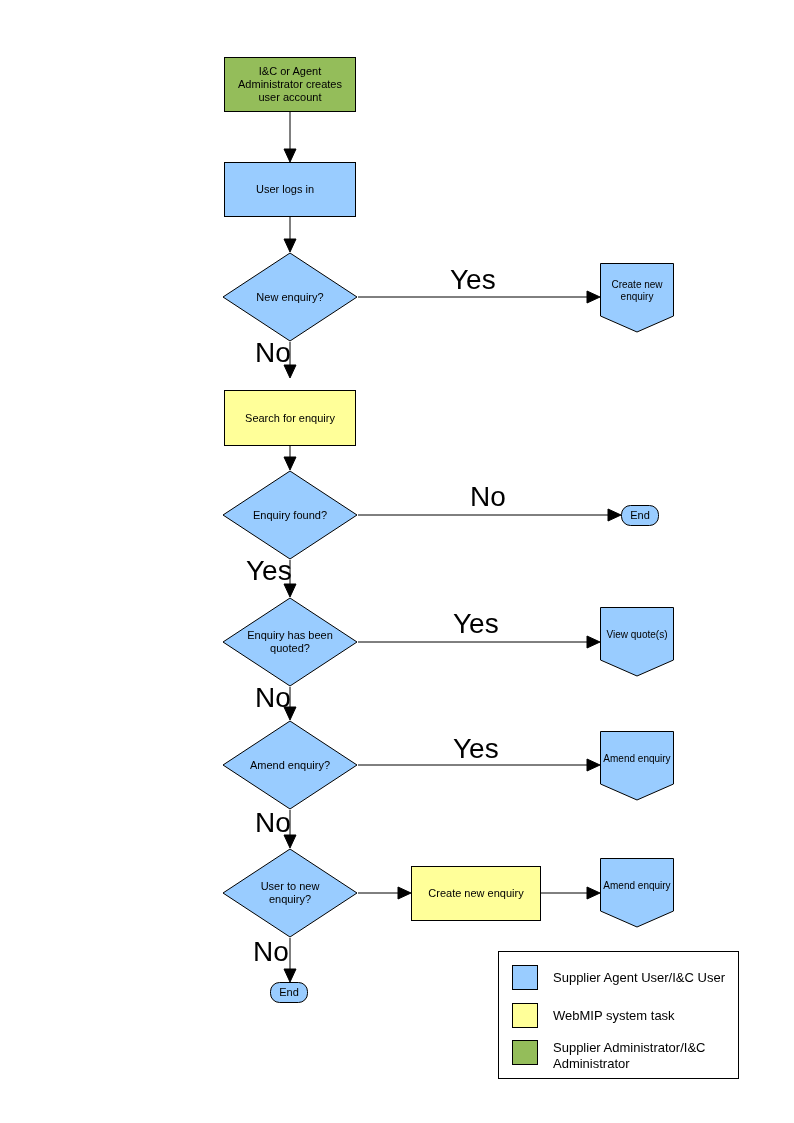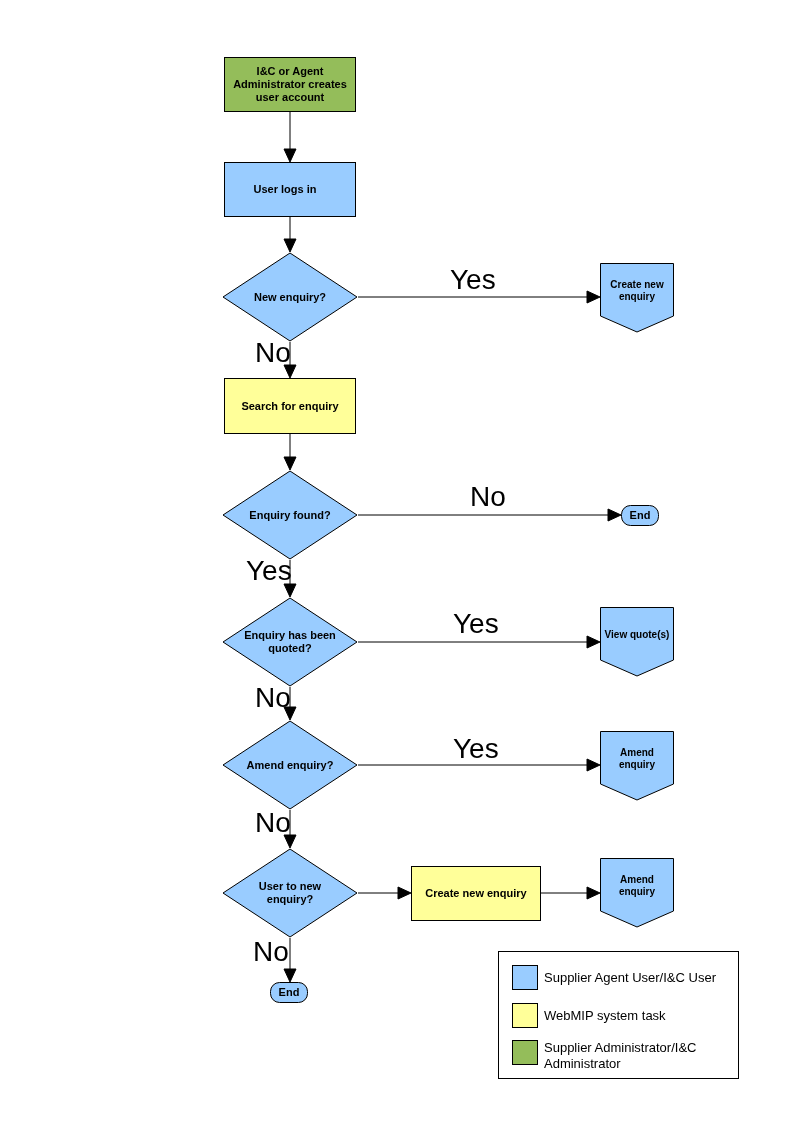--- a/index.html
+++ b/index.html
@@ -1,29 +1,29 @@
 <!DOCTYPE html>
 <html><head>
 <meta charset="utf-8">
 <style>
   html,body{margin:0;padding:0;background:#fff;}
   .page{position:relative;width:794px;height:1123px;background:#ffffff;overflow:hidden;
         font-family:"Liberation Sans", sans-serif;color:#000;}
   .connectors{position:absolute;left:0;top:0;pointer-events:none;}
-  .node{position:absolute;display:flex;align-items:center;justify-content:center;text-align:center;font-weight:bold;}
+  .node{position:absolute;display:flex;align-items:center;justify-content:center;text-align:center;}
   .node svg{position:absolute;left:0;top:0;}
   .node-label{position:relative;font-size:11px;line-height:13px;z-index:2;}
   .box-label{max-width:126px;}
   .diamond-label{max-width:102px;}
   .pent-label{max-width:72px;font-size:10px;line-height:12px;padding-bottom:15px;}
   .end-label{font-size:11px;line-height:11px;text-align:right;}
   .edge-label{position:absolute;font-size:28px;line-height:26px;color:#000;z-index:3;}
   .legend{position:absolute;left:498px;top:951px;width:239px;height:126px;background:#fff;
           border:1px solid #000;}
-  .legend-row{position:absolute;left:13px;right:8px;display:flex;gap:6px;align-items:center;}
+  .legend-row{position:absolute;left:13px;right:8px;display:flex;gap:15px;align-items:center;}
   .legend-row.top-align{align-items:flex-start;}
   .legend-label{font-size:13px;line-height:16px;}
 </style>
 </head>
 <body>
 
 <div class="page">
 
   <svg class="connectors" width="794" height="1123">
     <g stroke="#000" stroke-width="1" fill="#000">
@@ -79,21 +79,21 @@
     <span class="node-label diamond-label">New enquiry?</span>
   </div>
 
   <div class="node" style="left:600px;top:263px;width:74px;height:70px">
     <svg width="74" height="70">
       <polygon points="0.5,0.5 73.5,0.5 73.5,53 37,69 0.5,53" stroke="#000" fill="#99CCFF"></polygon>
     </svg>
     <span class="node-label pent-label">Create new enquiry</span>
   </div>
 
-  <div class="node" style="left:224px;top:378px;width:132px;height:56px">
+  <div class="node" style="left:224px;top:390px;width:132px;height:56px">
     <svg width="132" height="56">
       <rect x="0.5" y="0.5" width="131" height="55" stroke="#000" fill="#FFFF99"></rect>
     </svg>
     <span class="node-label box-label">Search for enquiry</span>
   </div>
 
   <div class="node" style="left:222px;top:470px;width:136px;height:90px">
     <svg width="136" height="90">
       <polygon points="68,1 135,45 68,89 1,45" stroke="#000" fill="#99CCFF"></polygon>
     </svg>

